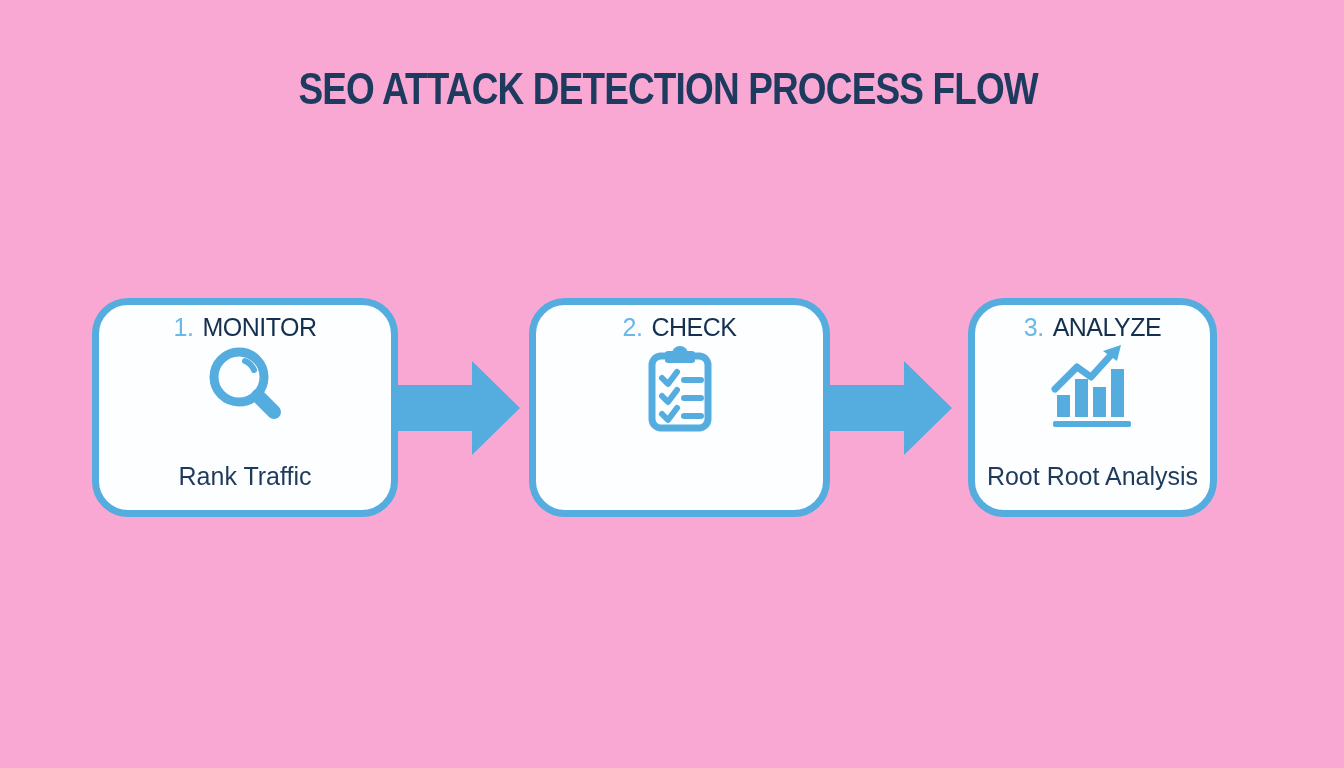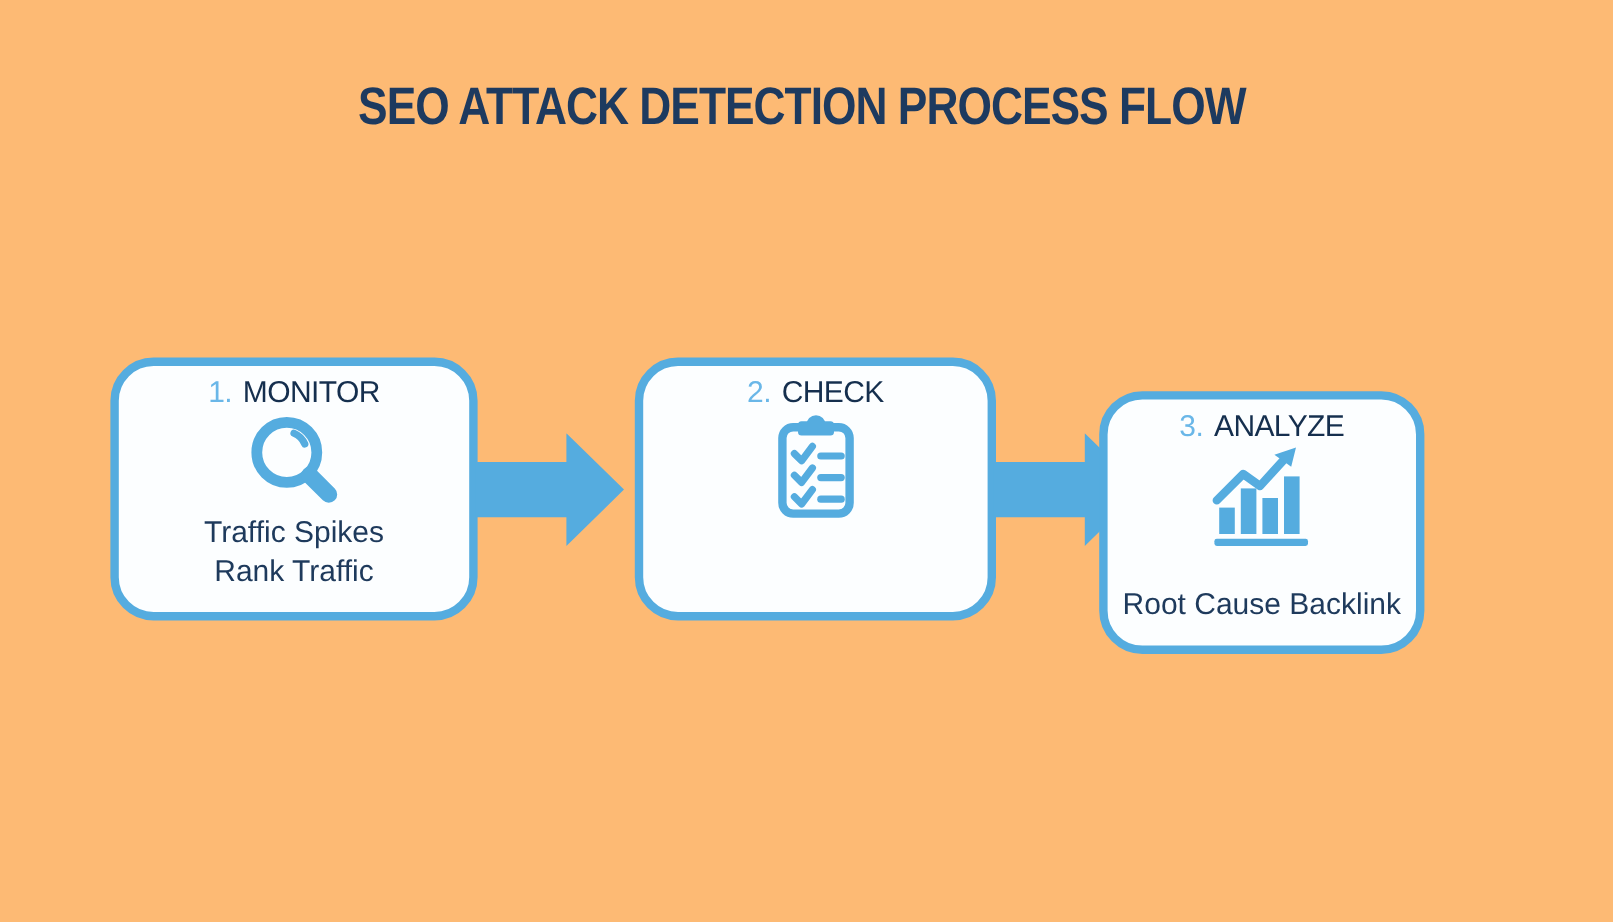--- a/index.html
+++ b/index.html
@@ -6,21 +6,21 @@
   html, body { width: 1344px; height: 768px; overflow: hidden; }
   body {
     background: #fefefe;
     font-family: "Liberation Sans", sans-serif;
     position: relative;
   }
   .canvas {
     position: absolute;
     left: 0; top: 0;
     width: 1344px; height: 768px;
-    background: #fdba74;
+    background: #f9a8d4;
   }
   .flow-title {
     position: absolute;
     left: 0; top: 64px;
     width: 1344px;
     text-align: center;
     font-size: 44px;
     font-weight: bold;
     letter-spacing: -1px;
     color: #1d3a5f;
@@ -34,21 +34,21 @@
     height: 219px;
     background: #fcfeff;
     border: 7px solid #55acdf;
     border-radius: 36px;
     display: flex;
     flex-direction: column;
     align-items: center;
   }
   .box-1 { left: 92px;  width: 306px; }
   .box-2 { left: 529px; width: 301px; }
-  .box-3 { left: 916px; width: 271px; margin-top: 28px; }
+  .box-3 { left: 968px; width: 249px; }
   .step-heading {
     margin-top: 8px;
     font-size: 25px;
     font-weight: normal;
     letter-spacing: -0.5px;
     white-space: nowrap;
     color: #152f4e;
   }
   .step-number {
     color: #6ab7e8;
@@ -94,21 +94,20 @@
       <span class="step-number">1.</span><span class="step-label">MONITOR</span>
     </div>
     <div class="step-icon">
       <svg width="86" height="84" viewBox="0 0 86 84">
         <circle cx="37" cy="33" r="25" fill="none" stroke="#55acdf" stroke-width="9"></circle>
         <path d="M 43 17 A 17 17 0 0 1 52 26" fill="none" stroke="#55acdf" stroke-width="6" stroke-linecap="round"></path>
         <line x1="56" y1="52" x2="72" y2="68" stroke="#55acdf" stroke-width="14" stroke-linecap="round"></line>
       </svg>
     </div>
     <div class="step-details">
-      <div>Traffic Spikes</div>
       <div>Rank Traffic</div>
     </div>
   </div>
 
   <div class="connector connector-1">
     <svg width="124" height="94" viewBox="0 0 124 94">
       <polygon points="0,24 76,24 76,0 124,47 76,94 76,70 0,70" fill="#55acdf"></polygon>
     </svg>
   </div>
 
@@ -146,17 +145,17 @@
         <rect x="6" y="50" width="13" height="22" fill="#55acdf"></rect>
         <rect x="24" y="34" width="13" height="38" fill="#55acdf"></rect>
         <rect x="42" y="42" width="13" height="30" fill="#55acdf"></rect>
         <rect x="60" y="24" width="13" height="48" fill="#55acdf"></rect>
         <rect x="2" y="76" width="78" height="6" rx="2" fill="#55acdf"></rect>
         <polyline points="4,44 26,22 40,32 60,10" fill="none" stroke="#55acdf" stroke-width="7" stroke-linecap="round" stroke-linejoin="round"></polyline>
         <polygon points="70,0 66,16 52,6" fill="#55acdf"></polygon>
       </svg>
     </div>
     <div class="step-details">
-      <div>Root Cause Backlink</div>
+      <div>Root Root Analysis</div>
     </div>
   </div>
 
 </div>
 
 </body></html>

